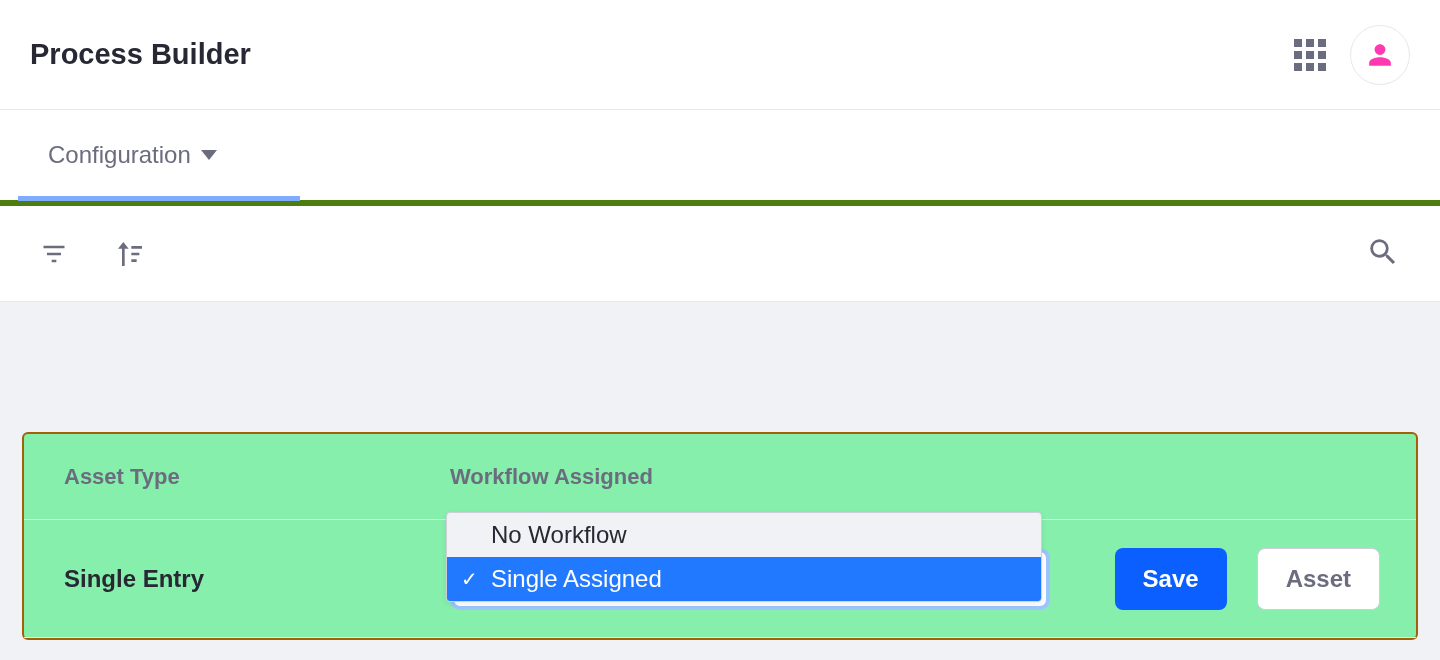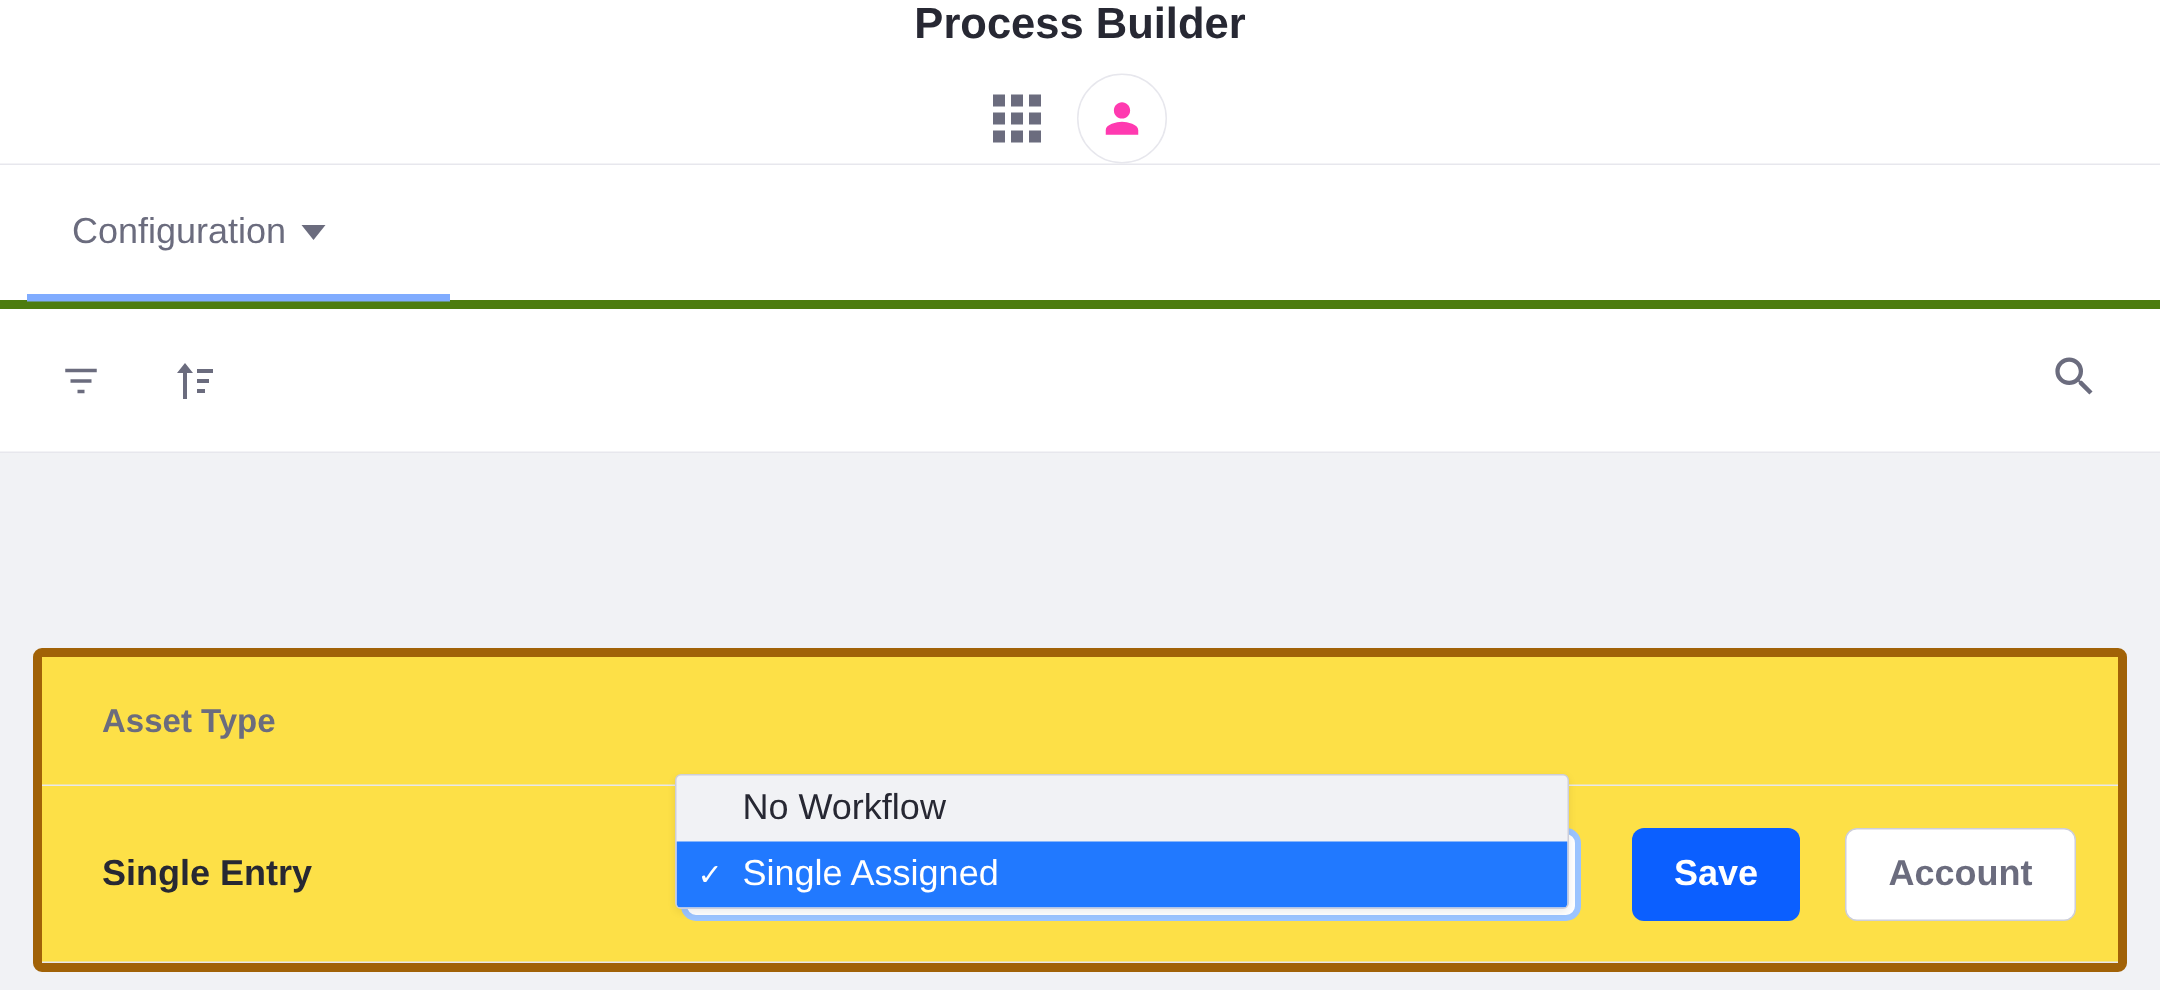--- a/index.html
+++ b/index.html
@@ -12,21 +12,20 @@
     }
 
     
     .top-header {
       display: flex;
       align-items: center;
       justify-content: space-between;
       padding: 0 30px;
       height: 110px;
       border-bottom: 1px solid #e7e7ed;
-      flex-direction: column;
     }
     .page-title {
       font-size: 29px;
       font-weight: 700;
       color: #272833;
     }
     .top-header-right {
       display: flex;
       align-items: center;
       gap: 24px;
@@ -107,22 +106,22 @@
     }
 
     
     .content-area {
       background: #f1f2f5;
       padding: 130px 22px 0 22px;
       height: calc(660px - 110px - 96px - 96px);
       min-height: 358px;
     }
     .panel {
-      background: #fde047;
-      border: 6px solid #a16207;
+      background: #86efac;
+      border: 2px solid #a16207;
       border-radius: 6px;
     }
 
     
     .thead {
       display: grid;
       grid-template-columns: 386px 1fr 330px;
       align-items: center;
       padding: 0 40px;
       height: 86px;
@@ -266,30 +265,31 @@
     <svg class="icon" width="34" height="34" viewBox="0 0 24 24">
         <path d="M15.5 14h-.79l-.28-.27A6.471 6.471 0 0016 9.5 6.5 6.5 0 109.5 16c1.61 0 3.09-.59 4.23-1.57l.27.28v.79l5 4.99L20.49 19l-4.99-5zm-6 0C7.01 14 5 11.99 5 9.5S7.01 5 9.5 5 14 7.01 14 9.5 11.99 14 9.5 14z"></path>
       </svg>
   </div>
 </div>
 
 <div class="content-area">
   <div class="panel">
     <div class="thead">
       <div>Asset Type</div>
+      <div>Workflow Assigned</div>
       <div></div>
     </div>
     <div class="trow">
       <div class="asset-name">Single Entry</div>
       <div>
         <div class="select-facade"></div>
       </div>
       <div class="row-actions">
         <button class="btn btn-primary">Save</button>
-        <button class="btn btn-secondary">Account</button>
+        <button class="btn btn-secondary">Asset</button>
       </div>
 
       <div class="dropdown">
         <div class="dropdown-item">No Workflow</div>
         <div class="dropdown-item selected">Single Assigned</div>
       </div>
     </div>
   </div>
 </div>
 

